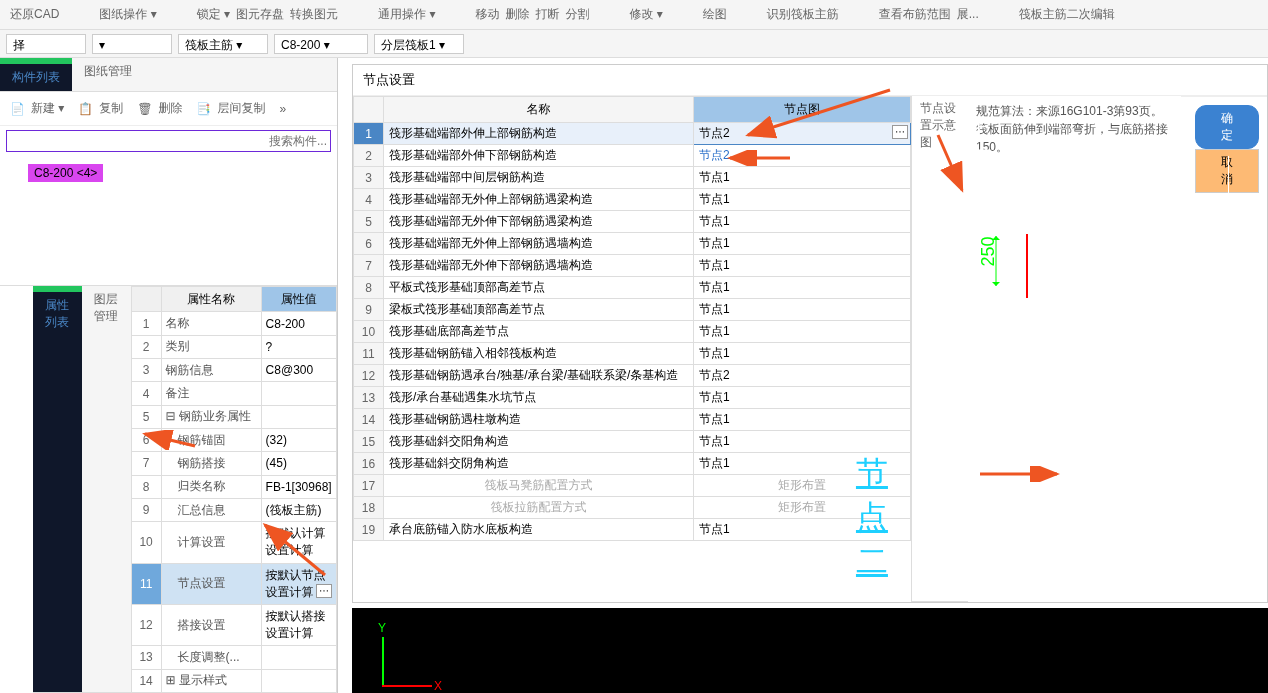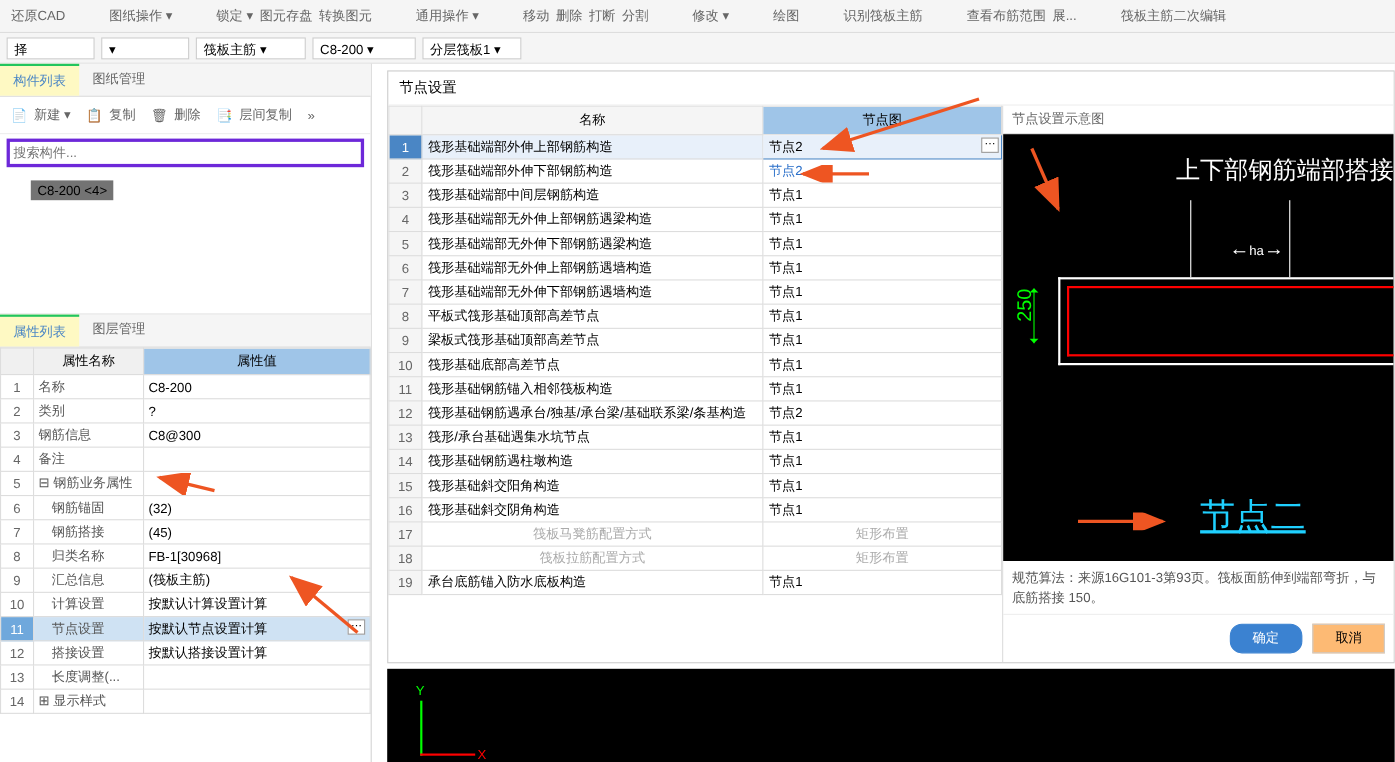--- a/index.html
+++ b/index.html
@@ -11,30 +11,30 @@
 
 .dropdown-bar { background: #f5f5f5; height: 28px; display: flex; align-items: center; padding-left: 6px; border-bottom: 1px solid #ddd; gap: 6px; }
 .dropdown { background: #fff; border: 1px solid #ccc; padding: 2px 6px; min-width: 80px; font-size: 12px; height: 20px; line-height: 16px; }
 
 .main-area { display: flex; height: calc(100% - 58px); }
 
 .left-panel { width: 338px; background: #fff; display: flex; flex-direction: column; border-right: 1px solid #ccc; }
 .left-top { height: 228px; border-bottom: 1px solid #ddd; display: flex; flex-direction: column; }
 .tabs { display: flex; border-bottom: 1px solid #ddd; background: #f5f5f5; }
 .tab { padding: 5px 12px; cursor: pointer; color: #666; }
-.tab.active { background: #fef9c3; color: #4a86c5; border-top: 2px solid #22c55e; }
+.tab.active { background: #0f172a; color: #4a86c5; border-top: 6px solid #22c55e; }
 .toolbar2 { display: flex; padding: 4px 6px; gap: 2px; border-bottom: 1px solid #eee; color: #666; }
 .toolbar2 span { cursor: pointer; padding: 2px 4px; display: inline-flex; align-items: center; gap: 2px; }
 .search-box { padding: 4px 6px; }
-.search-box input { width: 100%; border: 3px solid #6d28d9; padding: 3px; color: #ec4899; }
+.search-box input { width: 100%; border: 1px solid #6d28d9; padding: 3px; color: #ec4899; text-align: right; }
 .tree { padding: 6px 10px; font-size: 12px; }
 .tree-node { padding: 2px 0; }
-.tree-child { margin-left: 18px; background: #737373; padding: 2px 6px; display: inline-block; }
-
-.left-bottom { flex: 1; display: flex; flex-direction: column; }
+.tree-child { margin-left: 18px; background: #d946ef; padding: 2px 6px; display: inline-block; }
+
+.left-bottom { flex: 1; display: flex; flex-direction: row; margin-left: 33px; }
 .prop-table { width: 100%; border-collapse: collapse; font-size: 12px; }
 .prop-table th { background: #f0f0f0; border: 1px solid #ddd; padding: 3px; font-weight: normal; }
 .prop-table th.val { background: #9fc5e8; }
 .prop-table td { border: 1px solid #ddd; padding: 2px 4px; height: 20px; }
 .prop-table td.num { text-align: center; color: #666; width: 30px; }
 .prop-table td.name { width: 100px; color: #555; }
 .prop-table tr.sel td { background: #cfe2f3; }
 .prop-table tr.sel td.num { background: #6fa8dc; color: #fff; }
 .blue-link { color: #2a6fc9; }
 .indent { padding-left: 16px !important; }
@@ -49,21 +49,21 @@
 .node-table th { background: #f5f5f5; border: 1px solid #ddd; padding: 4px; font-weight: normal; text-align: center; }
 .node-table th.nodecol { background: #9fc5e8; position: relative; }
 .node-table td { border: 1px solid #ddd; padding: 2px 5px; height: 19px; }
 .node-table td.rownum { text-align: center; background: #f5f5f5; width: 30px; color: #666; }
 .node-table tr.sel td.rownum { background: #4a86c5; color: #fff; }
 .node-table tr.sel td { background: #e8f0fa; }
 .node-cell-edit { background: #d0e4f5; border: 1px solid #4a86c5 !important; position: relative; }
 .node-cell-edit .ellipsis-btn { position: absolute; right: 2px; top: 2px; }
 .gray-text { color: #aaa; text-align: center; }
 
-.preview { width: 356px; border-left: 1px solid #ddd; display: flex; flex-direction: column; }
+.preview { width: 356px; border-left: 1px solid #ddd; display: flex; flex-direction: row; }
 .preview-title { padding: 4px 8px; border-bottom: 1px solid #ddd; color: #666; }
 .preview-img { flex: 1; background: #000; position: relative; color: #fff; font-family: serif; }
 .preview-caption { padding: 6px 8px; line-height: 1.5; color: #555; font-size: 12px; }
 .dialog-buttons { padding: 8px; text-align: right; border-top: 1px solid #eee; }
 .btn { padding: 4px 20px; margin-left: 6px; border: 1px solid #ccc; background: #fdba74; cursor: pointer; font-size: 12px; }
 .btn.primary { background: #3b82d1; color: #fff; border-color: #3b82d1; border-radius: 11px; }
 
 .canvas { position: absolute; left: 14px; right: 0; bottom: 0; height: 85px; background: #000; }
 .axis { position: absolute; left: 30px; bottom: 6px; }
 .axis-y { position: absolute; left: 0; bottom: 0; width: 2px; height: 50px; background: #0f0; }
@@ -123,21 +123,21 @@
     <span>展...</span>
   </div>
   <div class="toolbar-group">
       <span>筏板主筋二次编辑</span>
     </div>
 </div>
 
 <div class="dropdown-bar">
   <div class="dropdown" style="width:22px">择</div>
   <div class="dropdown" style="width:70px">▾</div>
-  <div class="dropdown" style="width:100px"><span>筏板主筋</span> ▾</div>
+  <div class="dropdown" style="width:90px"><span>筏板主筋</span> ▾</div>
   <div class="dropdown" style="width:94px"><span>C8-200</span> ▾</div>
   <div class="dropdown" style="width:90px"><span>分层筏板1</span> ▾</div>
 </div>
 
 <div class="main-area">
 
   <div class="left-panel">
     <div class="left-top">
       <div class="tabs">
         <div class="tab active">构件列表</div>

